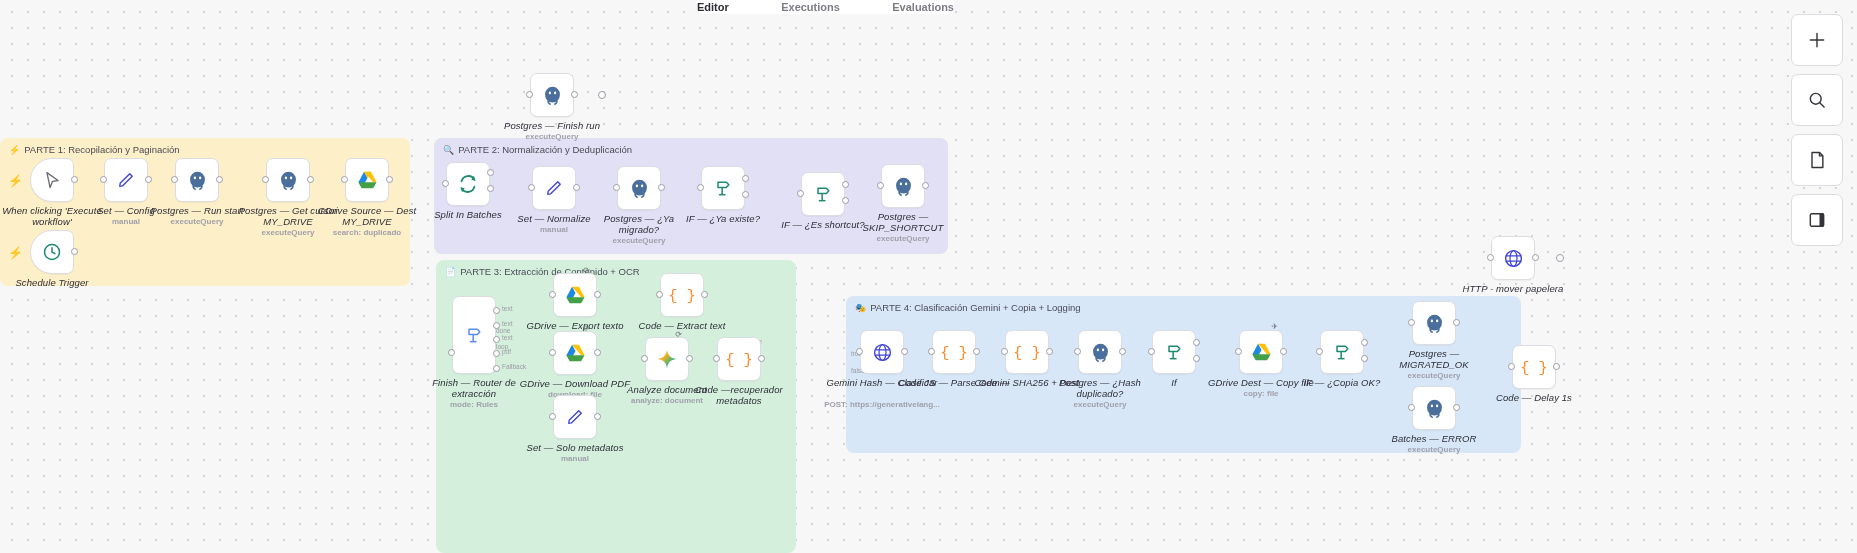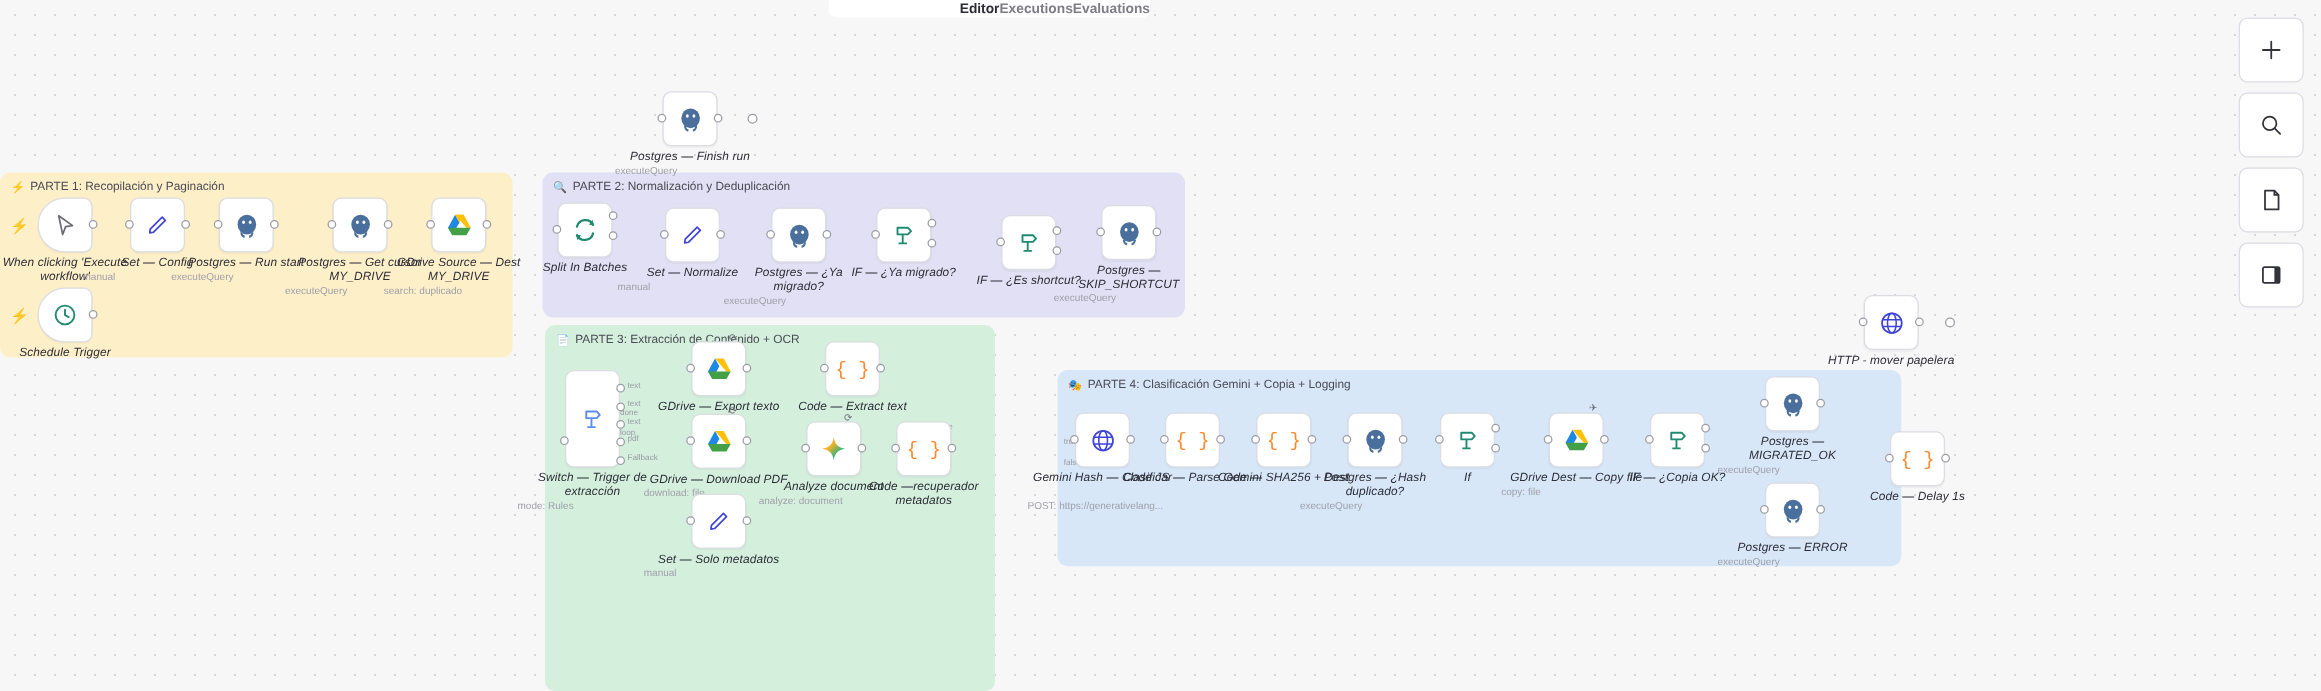--- a/index.html
+++ b/index.html
@@ -12,23 +12,23 @@
   
   #canvas {
     position:absolute; inset:0;
     background-color:#f7f7f7;
     background-image: radial-gradient(circle, #d5d5d8 1px, transparent 1.1px);
     background-size: 16px 16px;
     background-position: 4px 4px;
   }
   
   #tabbar {
-    position:absolute; left:663px; top:0; width:257px; height:14px;
+    position:absolute; left:697px; top:0; width:257px; height:14px;
     background:#ffffff; border-radius:0 0 6px 6px;
-    display:flex; align-items:flex-end; justify-content:flex-end;
+    display:flex; align-items:flex-end; justify-content:space-between;
     overflow:hidden; z-index:30;
   }
   #tabbar .tab { font-size:11px; color:#7d7d87; line-height:12px; padding-bottom:1px; font-weight:600;}
   #tabbar .tab.active { color:#2c2c34; }
 
   
   .group {
     position:absolute; border-radius:8px; z-index:1;
   }
   .group .gtitle {
@@ -55,22 +55,22 @@
     position:relative;
   }
   .nbox.trigger { border-radius:22px 7px 7px 22px; }
   .nlabel {
     position:absolute; top:48px; left:50%; transform:translateX(-50%);
     width:112px; text-align:center;
     font-size:9.5px; color:#2d2d37; line-height:10.5px; letter-spacing:.1px;font-style:italic;
   }
   .nsub {
     position:absolute; top:48px; left:50%; transform:translateX(-50%);
-    width:120px; 
-    font-size:8px; color:#a0a0ab; line-height:9px;
+    width:120px; text-align:center;
+    font-size:8px; color:#a0a0ab; line-height:9px;font-weight:bold;
   }
   .nsub.two { top:70px; }
   .nsub.one { top:59px; }
 
   
   .port {
     position:absolute; width:7px; height:7px; border-radius:50%;
     background:#fff; border:1.3px solid #9c9ca6; z-index:6;
   }
   .port.in { left:-5px; top:50%; margin-top:-4px; }
@@ -353,21 +353,21 @@
         <path d="M6 5 H16 L19 8.2 L16 11.4 H6 Z" fill="none" stroke="#1f8a70" stroke-width="1.8" stroke-linejoin="round"></path>
         <path d="M11 11.4 V20" stroke="#1f8a70" stroke-width="1.8"></path>
         <path d="M7 20 H15" stroke="#1f8a70" stroke-width="1.8"></path>
       </svg>
     <div class="port in"></div>
     <div class="port" style="right:-5px; top:8px;"></div>
     <div class="port" style="right:-5px; top:24px;"></div>
   </div>
   <div class="plabel" style="left:50px; top:172px;">true</div>
   <div class="plabel" style="left:50px; top:189px;">false</div>
-  <div class="nlabel">IF — ¿Ya migrado?</div>
+  <div class="nlabel">IF — ¿Ya existe?</div>
 </div>
 
 <div class="node" style="left:801px; top:172px;">
   <div class="nbox">
     <svg width="20" height="20" viewBox="0 0 24 24">
         <path d="M6 5 H16 L19 8.2 L16 11.4 H6 Z" fill="none" stroke="#1f8a70" stroke-width="1.8" stroke-linejoin="round"></path>
         <path d="M11 11.4 V20" stroke="#1f8a70" stroke-width="1.8"></path>
         <path d="M7 20 H15" stroke="#1f8a70" stroke-width="1.8"></path>
       </svg>
     <div class="port in"></div>
@@ -406,21 +406,21 @@
     <div class="port" style="right:-5px; top:25px;"></div>
     <div class="port" style="right:-5px; top:39px;"></div>
     <div class="port" style="right:-5px; top:53px;"></div>
     <div class="port" style="right:-5px; top:68px;"></div>
   </div>
   <div class="plabel" style="left:50px; top:9px;">text</div>
   <div class="plabel" style="left:50px; top:24px;">text</div>
   <div class="plabel" style="left:50px; top:38px;">text</div>
   <div class="plabel" style="left:50px; top:52px;">pdf</div>
   <div class="plabel" style="left:50px; top:67px;">Fallback</div>
-  <div class="nlabel" style="top:82px;">Switch — Trigger de extracción</div>
+  <div class="nlabel" style="top:82px;">Finish — Router de extracción</div>
   <div class="nsub" style="top:104px;">mode: Rules</div>
 </div>
 
 <div class="node" style="left:553px; top:273px;">
   <div class="nbox">
     <div class="retry">⟳</div>
     <svg width="21" height="19" viewBox="0 0 24 22">
       <path d="M8 1 L16 1 L22.5 13 L18.5 13 Z" fill="#ffc107"></path>
       <path d="M8 1 L1.5 13 L5.5 20 L12 8 Z" fill="#1e88e5"></path>
       <path d="M1.5 13 L5.5 20 L18.5 20 L22.5 13 Z" fill="#43a047"></path>
@@ -616,21 +616,21 @@
   <div class="nbox">
     <svg width="21" height="21" viewBox="0 0 24 24">
         <ellipse cx="12" cy="11" rx="8.5" ry="9" fill="#4a6f9c"></ellipse>
         <path d="M7 18 C7 21 9 22 10 22 M17 18 C17 21 15 22 14 22" stroke="#4a6f9c" stroke-width="2" fill="none"></path>
         <ellipse cx="9" cy="9" rx="1.3" ry="1.6" fill="#fff"></ellipse>
         <ellipse cx="15" cy="9" rx="1.3" ry="1.6" fill="#fff"></ellipse>
       </svg>
     <div class="port in"></div>
     <div class="port out"></div>
   </div>
-  <div class="nlabel">Postgres — ERROR</div>
+  <div class="nlabel">Batches — ERROR</div>
   <div class="nsub one">executeQuery</div>
 </div>
 
 <div class="node" style="left:1512px; top:345px;">
   <div class="nbox">
     <svg width="24" height="20" viewBox="0 0 28 22">
         <text x="14" y="17" font-size="18" font-family="Liberation Mono, monospace" fill="#ff8a2b" text-anchor="middle">{ }</text>
       </svg>
     <div class="port in"></div>
     <div class="port out"></div>

